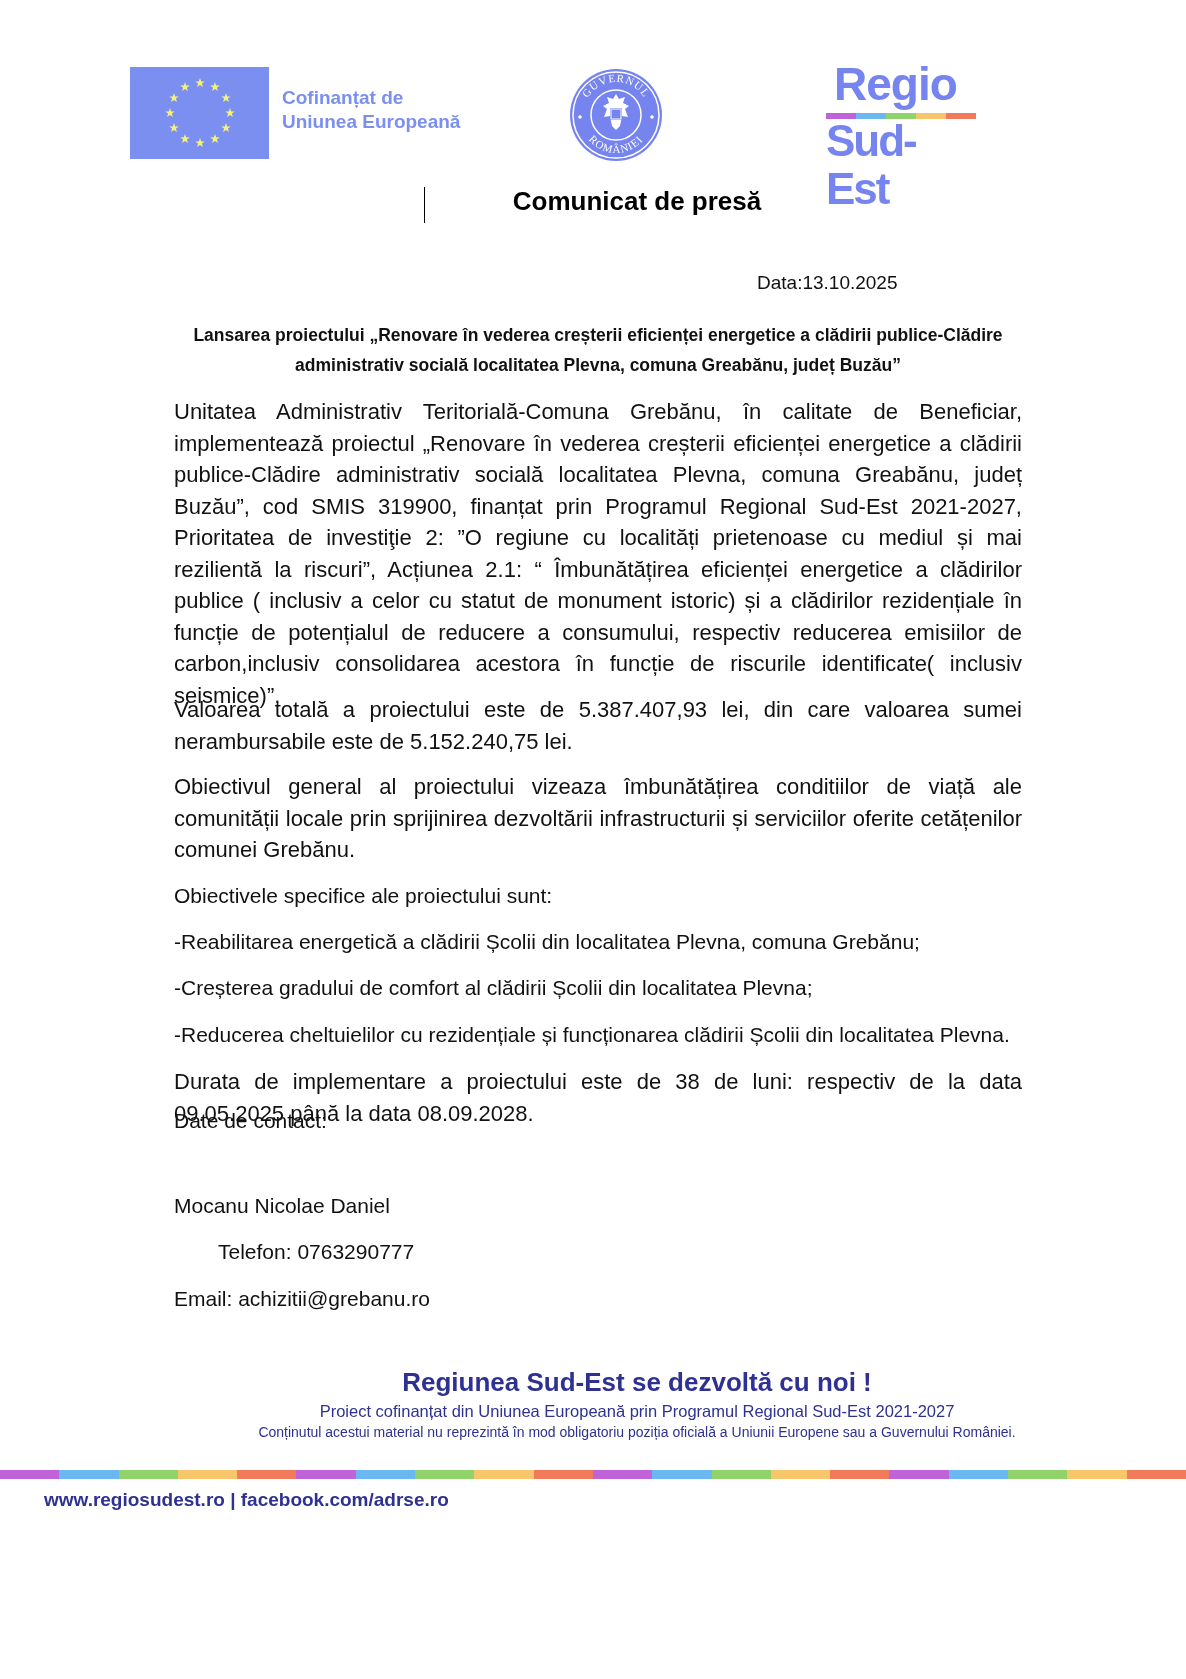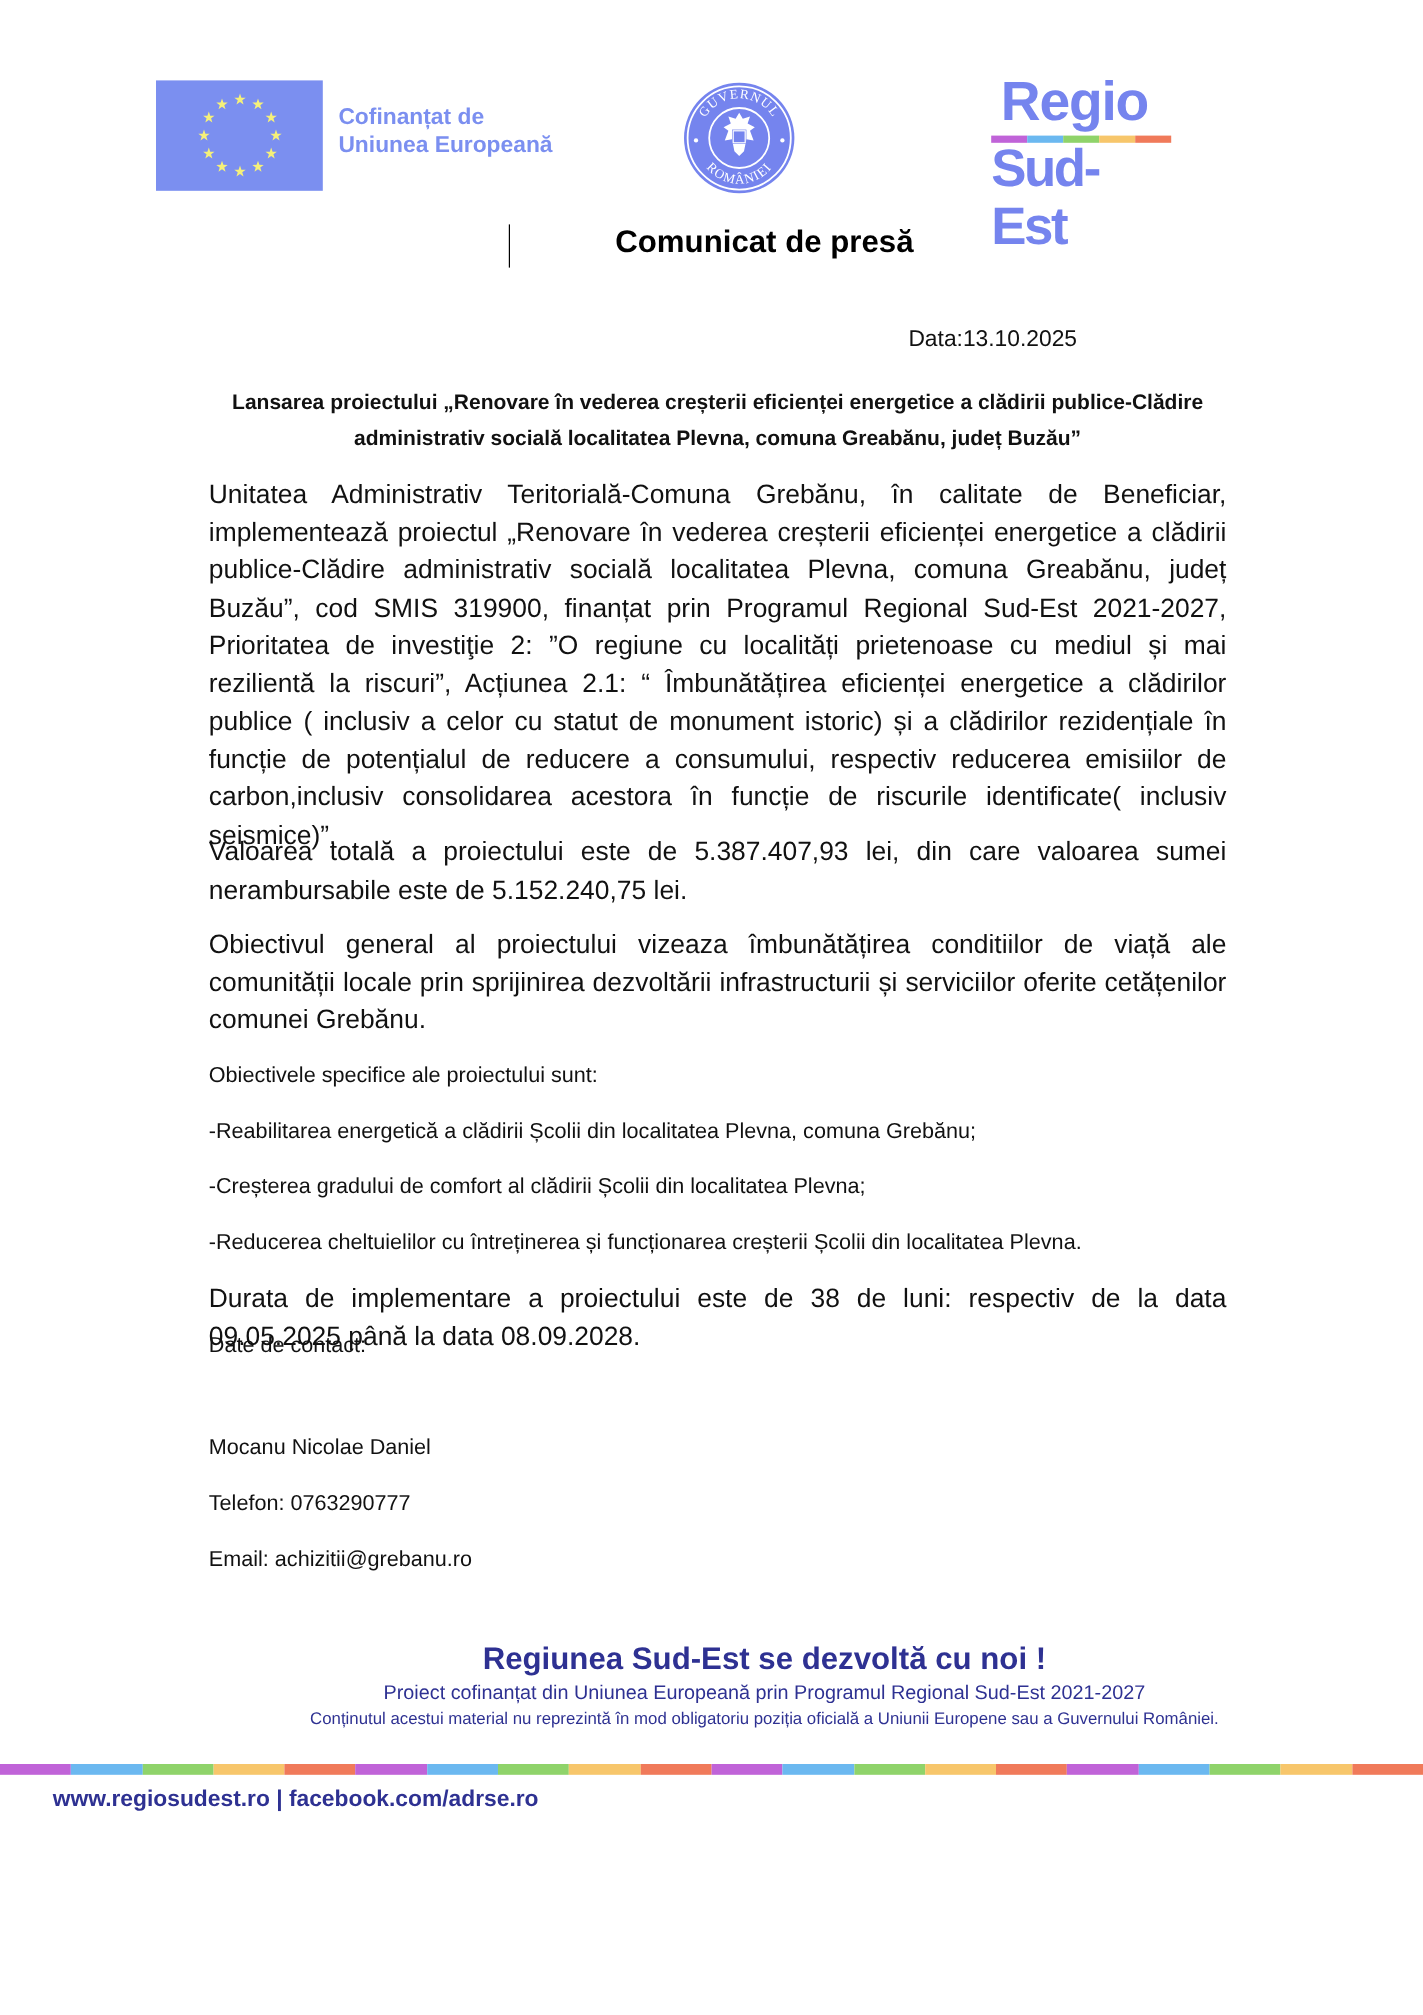--- a/index.html
+++ b/index.html
@@ -18,21 +18,21 @@
   .regio-bar span { flex:1; height:100%; }
   .regio-bot { position:absolute; left:0; top:54px; font-size:44px; font-weight:bold; color:#7584ee; letter-spacing:-2px; line-height:48px; }
 
   
   .doc { font-family:"Liberation Sans Narrow","Liberation Sans", sans-serif;padding-left:44px; }
   #title { left:0; width:1186px; top:186px; text-align:center; font-size:26px; font-weight:bold; color:#000; }
   #cursor { left:424px; top:187px; width:1px; height:36px; background:#000; }
   #date { left:713px; top:272px; font-size:19px; }
   #headline { left:130px; width:848px; top:320px; text-align:center; font-weight:bold; font-size:17.5px; line-height:30px; }
   .para { left:130px; width:848px; font-size:22px; line-height:31.5px; text-align:justify; }
-  .line { left:130px; font-size:18px; line-height:24px; white-space:nowrap; }
+  .line { left:130px; font-size:21px; line-height:24px; white-space:nowrap; }
 
   
   #slogan { left:0; width:1186px; top:1367px; text-align:center; font-size:26px; font-weight:bold; color:#2e3192; }
   #cofin { left:0; width:1186px; top:1402px; text-align:center; font-size:16.5px; color:#2e3192; }
   #disclaimer { left:0; width:1186px; top:1424px; text-align:center; font-size:14px; color:#2e3192; }
   #rainbow { left:0; top:1470px; width:1186px; height:9px; display:flex; }
   #rainbow span { flex:1; height:100%; }
   #links { left:0; width:1186px; top:1489px; text-align:left; font-size:19px; font-weight:bold; color:#2e3192; }
 </style>
 </head>
@@ -101,27 +101,27 @@
 <div id="date" class="abs doc">Data:13.10.2025</div>
 <div id="headline" class="abs doc">Lansarea proiectului „Renovare în vederea creșterii eficienței energetice a clădirii publice-Clădire administrativ socială localitatea Plevna, comuna Greabănu, județ Buzău”</div>
 
 <div class="abs para doc" style="top:396px;">Unitatea Administrativ Teritorială-Comuna Grebănu, în calitate de Beneficiar,  implementează proiectul „Renovare în vederea creșterii eficienței energetice a clădirii publice-Clădire administrativ socială localitatea Plevna, comuna Greabănu, județ Buzău”, cod SMIS 319900, finanțat prin Programul Regional Sud-Est 2021-2027, Prioritatea de investiţie 2: ”O regiune cu localități prietenoase cu mediul și mai rezilientă la riscuri”, Acțiunea 2.1: “ Îmbunătățirea eficienței energetice a clădirilor publice ( inclusiv a celor cu statut de monument istoric) și a clădirilor rezidențiale în funcție de potențialul de reducere a consumului, respectiv reducerea emisiilor de carbon,inclusiv consolidarea acestora în funcție de riscurile identificate( inclusiv seismice)”.</div>
 <div class="abs para doc" style="top:694px;">Valoarea totală a proiectului este de 5.387.407,93 lei, din care valoarea sumei nerambursabile este  de 5.152.240,75 lei.</div>
 <div class="abs para doc" style="top:771px;">Obiectivul general al proiectului vizeaza îmbunătățirea conditiilor de viață ale comunității locale prin sprijinirea dezvoltării infrastructurii și serviciilor oferite cetățenilor comunei Grebănu.</div>
 
 <div class="abs line doc" style="top:884px;">Obiectivele specifice ale proiectului sunt:</div>
 <div class="abs line doc" style="top:930px;">-Reabilitarea energetică a clădirii Școlii din localitatea Plevna, comuna Grebănu;</div>
 <div class="abs line doc" style="top:976px;">-Creșterea gradului de comfort al clădirii Școlii din localitatea Plevna;</div>
-<div class="abs line doc" style="top:1023px;">-Reducerea cheltuielilor cu întreținerea și funcționarea creșterii Școlii din localitatea Plevna.</div>
+<div class="abs line doc" style="top:1023px;">-Reducerea cheltuielilor cu rezidențiale și funcționarea clădirii Școlii din localitatea Plevna.</div>
 
 <div class="abs para doc" style="top:1066px;">Durata de implementare a proiectului este de 38 de luni: respectiv de la data 09.05.2025 până la data 08.09.2028.</div>
 
 <div class="abs line doc" style="top:1109px;">Date de contact:</div>
 <div class="abs line doc" style="top:1194px;">Mocanu Nicolae Daniel</div>
-<div class="abs line doc" style="top:1240px;">Telefon: 0763290777</div>
+<div class="abs line doc" style="top:1240px;margin-left:44px;">Telefon: 0763290777</div>
 <div class="abs line doc" style="top:1287px;">Email: achizitii@grebanu.ro</div>
 
 <div id="slogan" class="abs doc">Regiunea Sud-Est se dezvoltă cu noi !</div>
 <div id="cofin" class="abs doc">Proiect cofinanțat din Uniunea Europeană prin Programul Regional Sud-Est 2021-2027</div>
 <div id="disclaimer" class="abs doc">Conținutul acestui material nu reprezintă în mod obligatoriu poziția oficială a Uniunii Europene sau a Guvernului României.</div>
 <div id="rainbow" class="abs">
     <span style="background: rgb(192, 99, 216);"></span>
     <span style="background: rgb(107, 184, 240);"></span>
     <span style="background: rgb(143, 211, 106);"></span>
     <span style="background: rgb(247, 198, 107);"></span>

